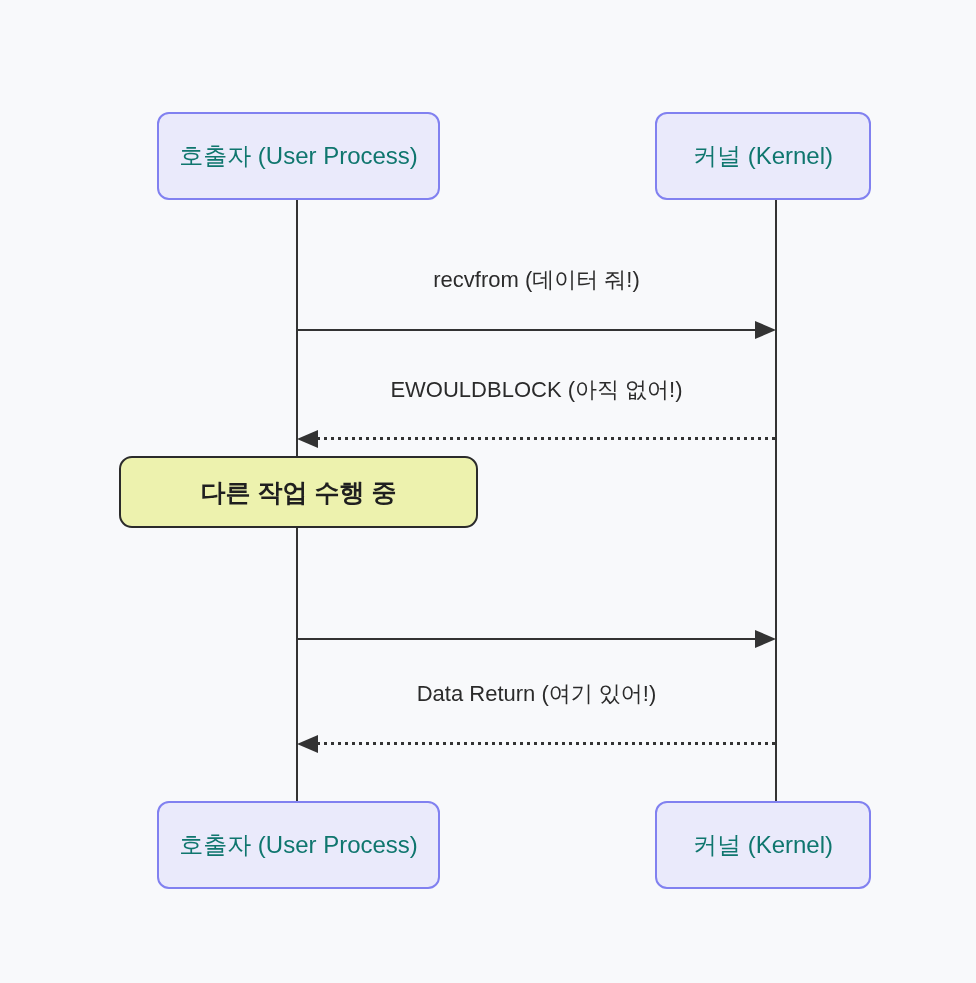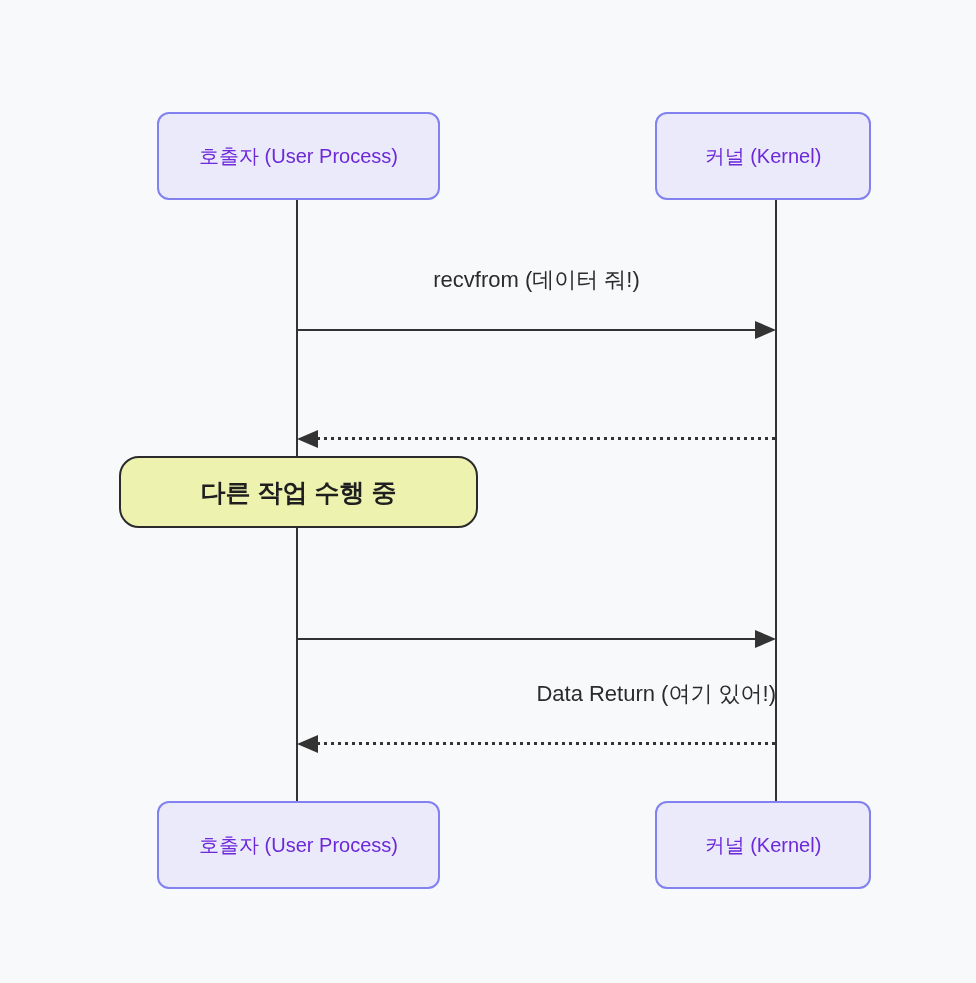--- a/index.html
+++ b/index.html
@@ -22,22 +22,22 @@
     background: #EAEAFB;
     border: 2px solid #8181F0;
     border-radius: 12px;
     box-sizing: border-box;
     display: flex;
     align-items: center;
     justify-content: center;
     z-index: 3;
   }
   .actor-box .actor-label {
-    font-size: 20px;
-    color: #6d28d9;
+    font-size: 24px;
+    color: #0f766e;
     white-space: nowrap;
     text-align: right;
   }
   .actor-left  { left: 157px; width: 283px; }
   .actor-right { left: 655px; width: 216px; }
   .actor-top    { top: 112px; }
   .actor-bottom { top: 801px; }
 
   
   .lifeline {
@@ -58,21 +58,21 @@
     width: 479px;
     text-align: center;
     font-size: 22px;
     color: #2B2B2B;
     white-space: nowrap;
     z-index: 2;
   }
   .msg1-label { top: 265px; }
   .msg2-label { top: 375px; }
   .msg3-label { top: 570px; }
-  .msg4-label { top: 679px; text-align: right; }
+  .msg4-label { top: 679px; }
 
   
   .msg-line-solid {
     position: absolute;
     height: 0;
     border-top: 2.5px solid #333333;
     z-index: 2;
   }
   .msg-line-dotted {
     position: absolute;
@@ -112,21 +112,21 @@
   
   .note-box {
     position: absolute;
     left: 119px;
     top: 456px;
     width: 359px;
     height: 72px;
     box-sizing: border-box;
     background: #EDF2AE;
     border: 2.5px solid #2B2B2B;
-    border-radius: 20px;
+    border-radius: 13px;
     display: flex;
     align-items: center;
     justify-content: center;
     z-index: 3;
   }
   .note-box .note-label {
     font-size: 25px;
     font-weight: bold;
     color: #1F1F1F;
     white-space: nowrap;
@@ -144,20 +144,21 @@
     <span class="actor-label">호출자 (User Process)</span>
   </div>
   <div class="actor-box actor-right actor-top">
     <span class="actor-label">커널 (Kernel)</span>
   </div>
 
   <div class="msg-label msg1-label">recvfrom (데이터 줘!)</div>
   <div class="msg-line-solid msg1-line"></div>
   <div class="arrowhead arrow-right msg1-head"></div>
 
+  <div class="msg-label msg2-label">EWOULDBLOCK (아직 없어!)</div>
   <div class="msg-line-dotted msg2-line"></div>
   <div class="arrowhead arrow-left msg2-head"></div>
 
   <div class="note-box">
     <span class="note-label">다른 작업 수행 중</span>
   </div>
 
   <div class="msg-line-solid msg3-line"></div>
   <div class="arrowhead arrow-right msg3-head"></div>
 

